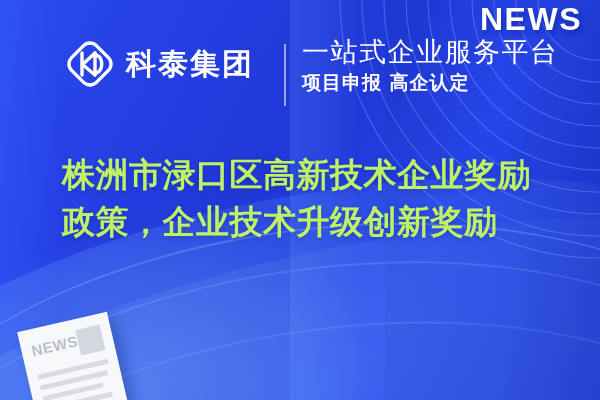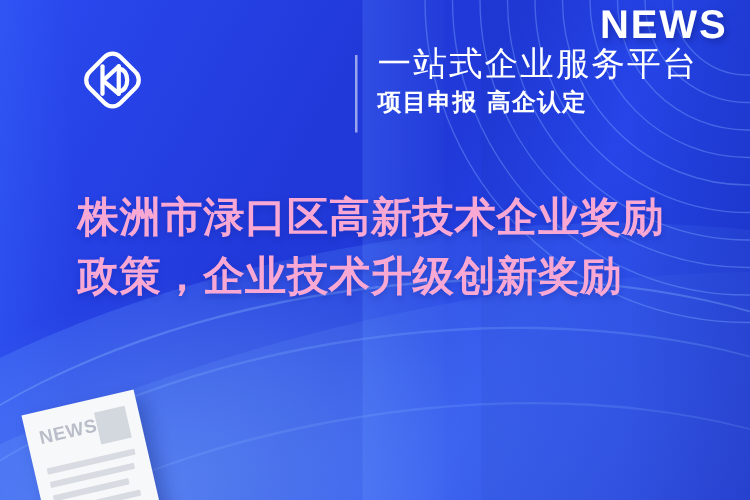--- a/index.html
+++ b/index.html
@@ -198,24 +198,24 @@
   }
 
   
   .title {
     position: absolute;
     left: 62px;
     top: 152px;
     width: 500px;
     font-size: 33px;
     font-weight: 700;
-    color: #f9a8d4;
+    color: #bef264;
     line-height: 1.42;
     letter-spacing: 0.5px;
-    font-family: Liberation Serif, serif;
+    font-family: Liberation Sans, sans-serif;
     text-shadow: 0 2px 5px rgba(12,30,130,.28);
   }
 
   
   .news-doc {
     position: absolute;
     left: 16px;
     top: 322px;
     width: 92px;
     height: 106px;
@@ -299,20 +299,21 @@
           <rect x="10.5" y="10.5" width="35" height="35" rx="9" ry="9" fill="none" stroke="#ffffff" stroke-width="3.4"></rect>
         </g>
         <g fill="none" stroke="#ffffff" stroke-width="3.4" stroke-linecap="round" stroke-linejoin="round">
           <path d="M20 17 L20 39"></path>
           <path d="M33 17 L20.5 28.5 L33 39"></path>
           <path d="M33 17 L33 39"></path>
           <path d="M33 19 C42 19 42 37 33 37"></path>
         </g>
       </svg>
       <div class="logo-text">
+        <div class="logo-cn">科泰集团</div>
       </div>
     </div>
 
     <div class="divider"></div>
 
     <div class="tagline-wrap">
       <div class="tagline-main">一站式企业服务平台</div>
       <div class="tagline-sub">项目申报 高企认定</div>
     </div>
 

